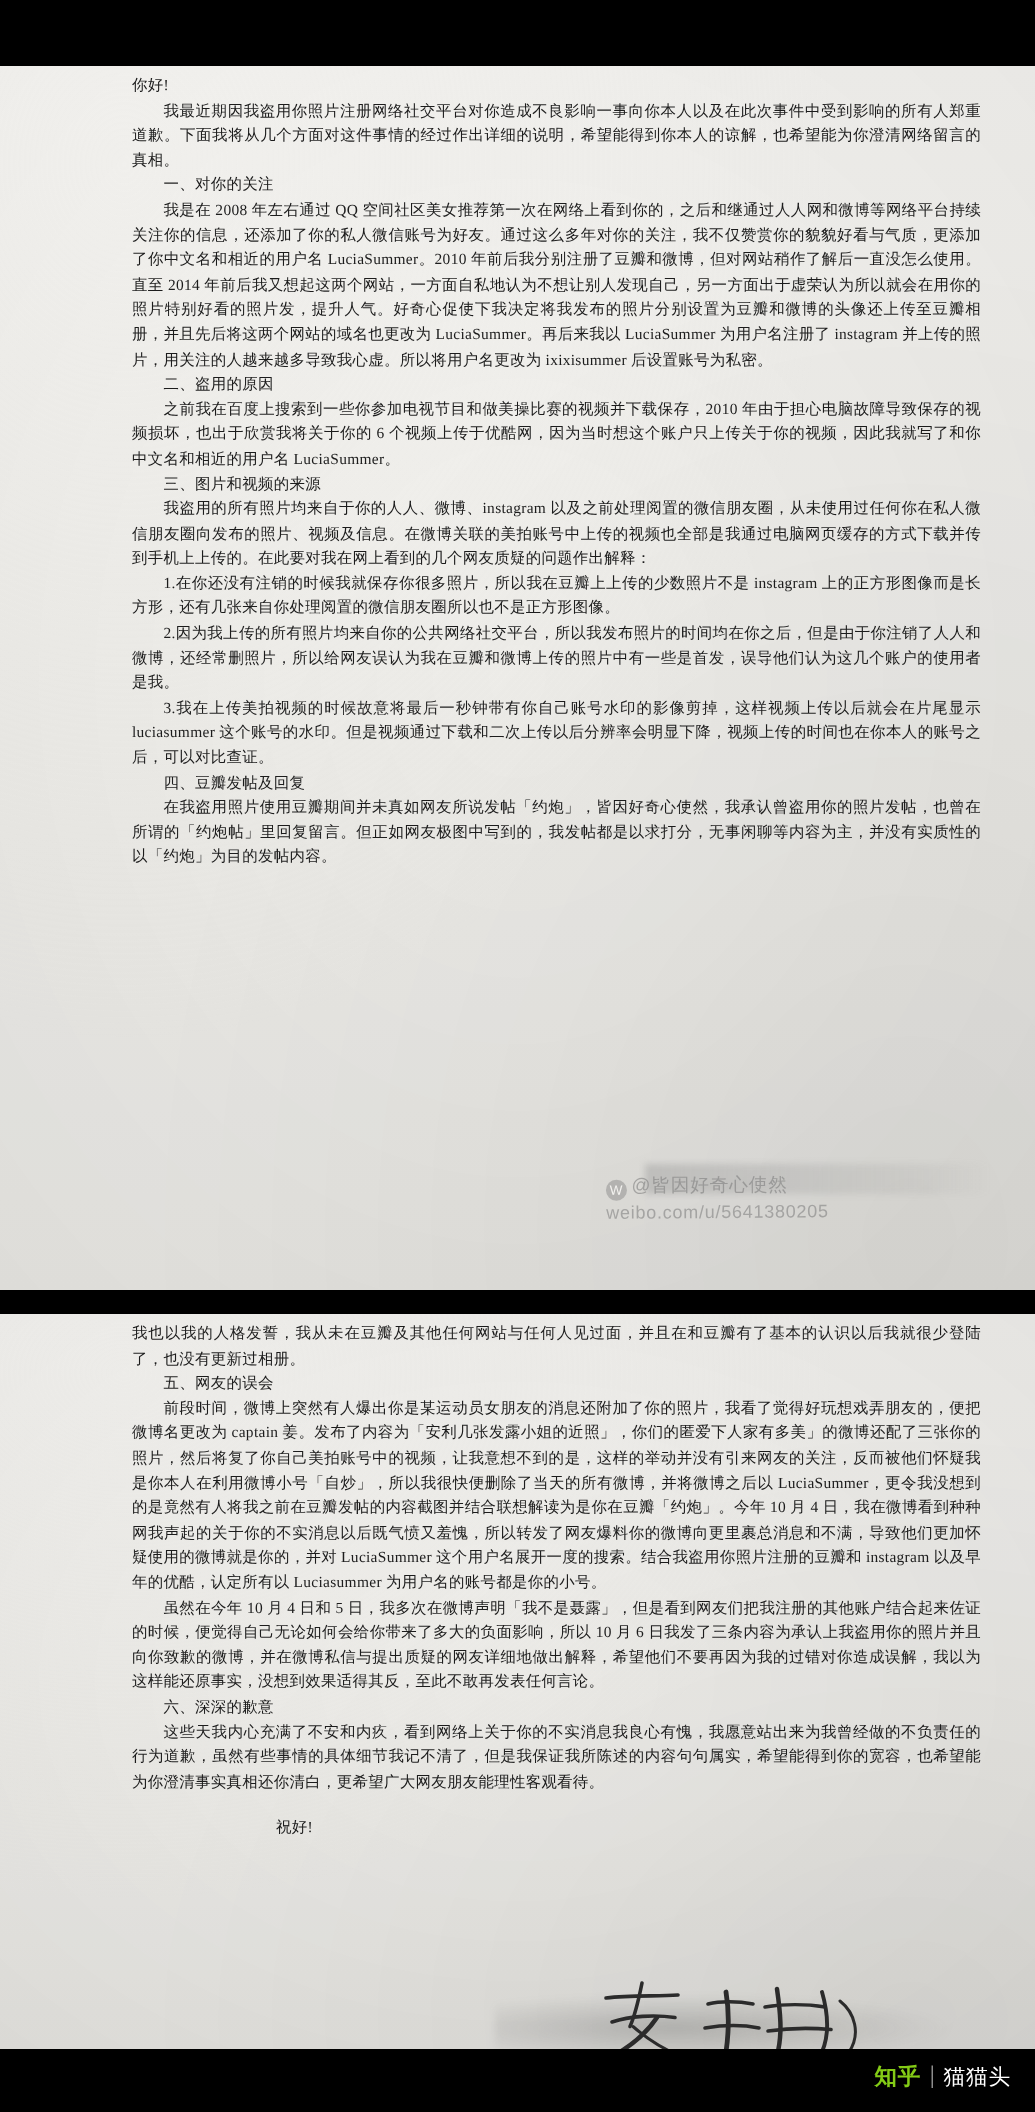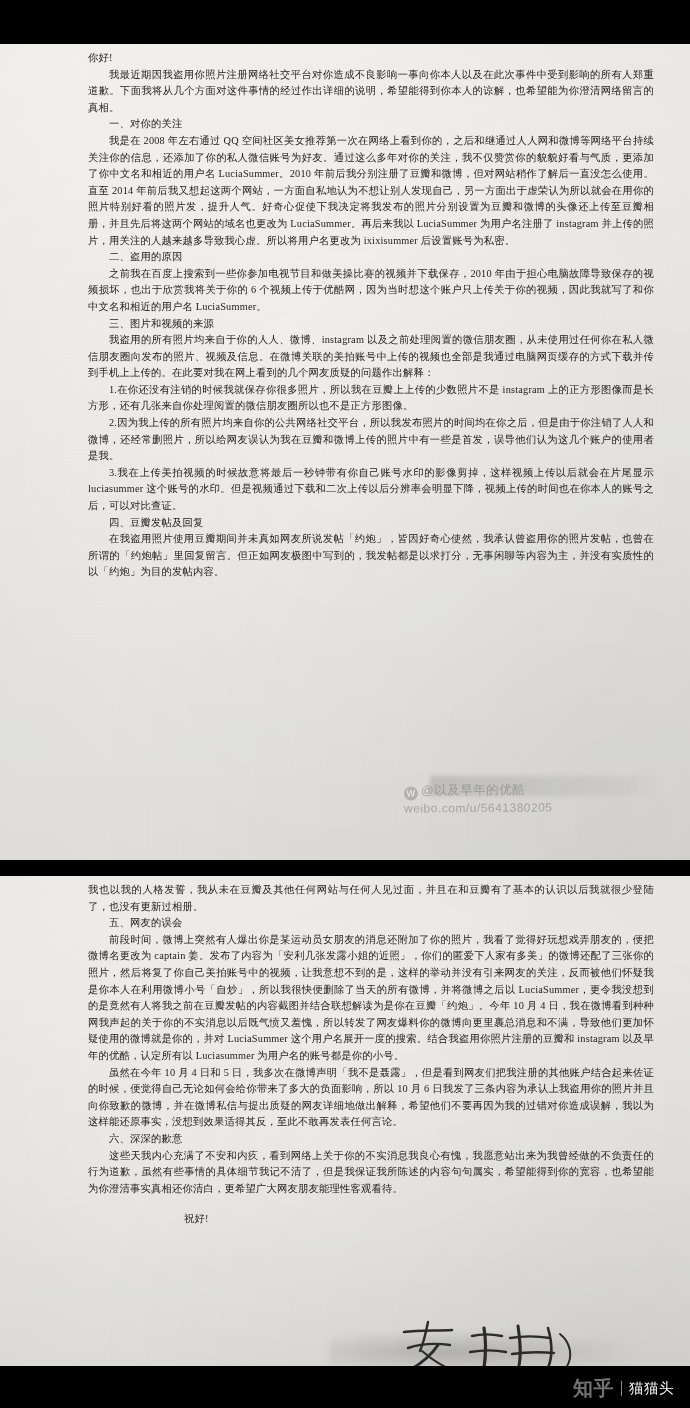--- a/index.html
+++ b/index.html
@@ -146,22 +146,22 @@
     align-items: center;
     gap: 7px;
     color: #ffffff;
     font-family: "Liberation Sans", sans-serif;
     font-size: 14.5px;
     letter-spacing: 0.5px;
   }
   .zhihu-logo {
     font-family: "Liberation Sans", sans-serif;
     font-weight: bold;
-    font-size: 20px;
-    color: #737373;
+    font-size: 15px;
+    color: #84cc16;
   }
   .zhihu-sep {
     width: 1px;
     height: 15px;
     background: rgba(255,255,255,0.55);
   }
   
   .top-strip {
     position: absolute;
     left: 0; top: 0;
@@ -206,21 +206,21 @@
       <p class="ind2">3.我在上传美拍视频的时候故意将最后一秒钟带有你自己账号水印的影像剪掉，这样视频上传以后就会在片尾显示 luciasummer 这个账号的水印。但是视频通过下载和二次上传以后分辨率会明显下降，视频上传的时间也在你本人的账号之后，可以对比查证。</p>
 
       <p class="sect">四、豆瓣发帖及回复</p>
       <p class="ind2">在我盗用照片使用豆瓣期间并未真如网友所说发帖「约炮」，皆因好奇心使然，我承认曾盗用你的照片发帖，也曾在所谓的「约炮帖」里回复留言。但正如网友极图中写到的，我发帖都是以求打分，无事闲聊等内容为主，并没有实质性的以「约炮」为目的发帖内容。</p>
     </div>
     <div class="scan-blur"></div>
   </div>
 
   <div class="wm-blur-text"></div>
   <div class="wm-weibo">
-    <span class="wb-logo">W</span><span>@以及早年的优酷</span>
+    <span class="wb-logo">W</span><span>@皆因好奇心使然</span>
     <span class="wb-line2">weibo.com/u/5641380205</span>
   </div>
 
   <div class="mid-strip"></div>
 
   <div class="sheet bottom">
     <div class="paper-inner">
       <p>我也以我的人格发誓，我从未在豆瓣及其他任何网站与任何人见过面，并且在和豆瓣有了基本的认识以后我就很少登陆了，也没有更新过相册。</p>
 
       <p class="sect">五、网友的误会</p>

